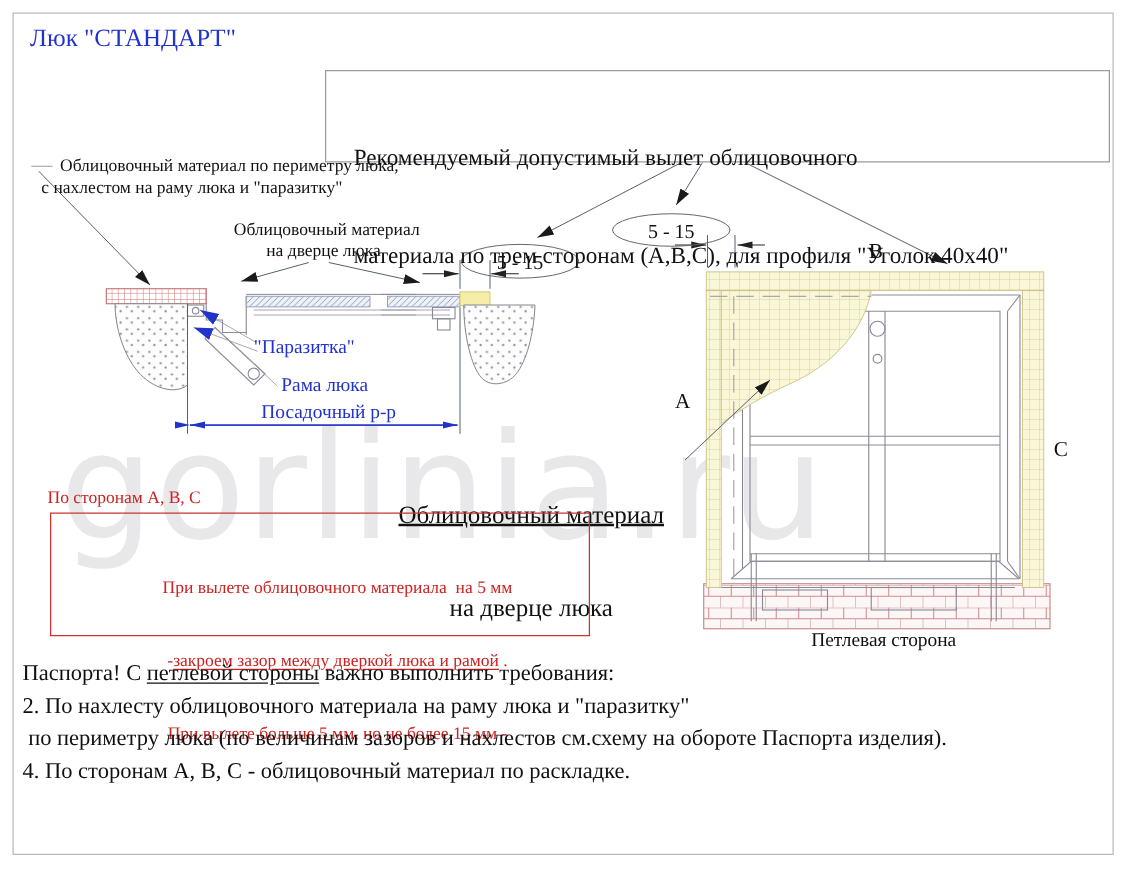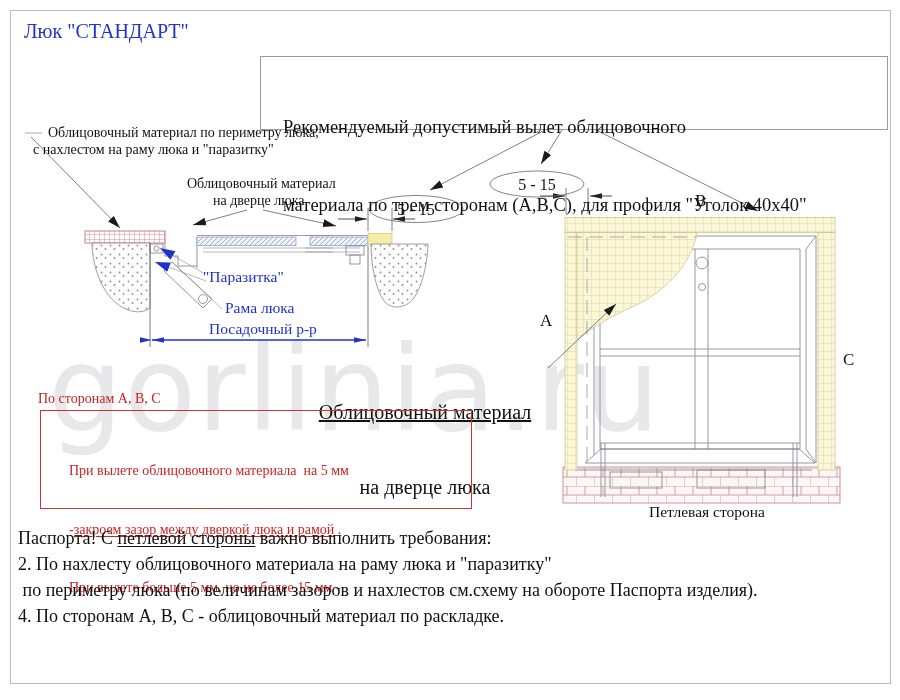--- a/index.html
+++ b/index.html
@@ -10,21 +10,21 @@
       font-size:118px;font-weight:400;color:#e8e8ea;letter-spacing:1px;white-space:pre;margin-top:42px;}
   svg.draw{position:absolute;left:0;top:0;z-index:1;}
   .txt{position:absolute;z-index:2;}
   .title{left:24px;top:20px;font-size:20px;color:#2233cc;white-space:pre;}
   .hbox{left:260px;top:56px;width:628px;height:74px;border:1px solid #9a9aa2;background:#fff;
         font-size:18.5px;line-height:26px;padding:5px 0 0 22px;box-sizing:border-box;white-space:pre;}
   .biglbl{left:300px;top:350px;width:250px;text-align:center;font-size:20px;line-height:25px;white-space:pre;}
   .biglbl .u1{text-decoration:underline;}
   .rednote-title{left:38px;top:391px;color:#cc2222;font-size:14px;white-space:pre;}
   .redbox{left:40px;top:410px;width:432px;height:99px;border:1px solid #cc3333;box-sizing:border-box;
-          color:#cc2222;font-size:14px;line-height:19.5px;text-align:left;padding-top:11px;white-space:pre;padding-left:28px;}
+          color:#cc2222;font-size:14px;line-height:19.5px;text-align:center;padding-top:11px;white-space:pre;padding-left:28px;}
   .notes{left:18px;top:525px;width:870px;font-size:18px;line-height:26px;color:#101010;}
   .notes div{white-space:pre;}
   u{text-underline-offset:2px;}
 </style>
 </head>
 <body>
 
 <div id="page">
   <div class="frame"></div>
 

